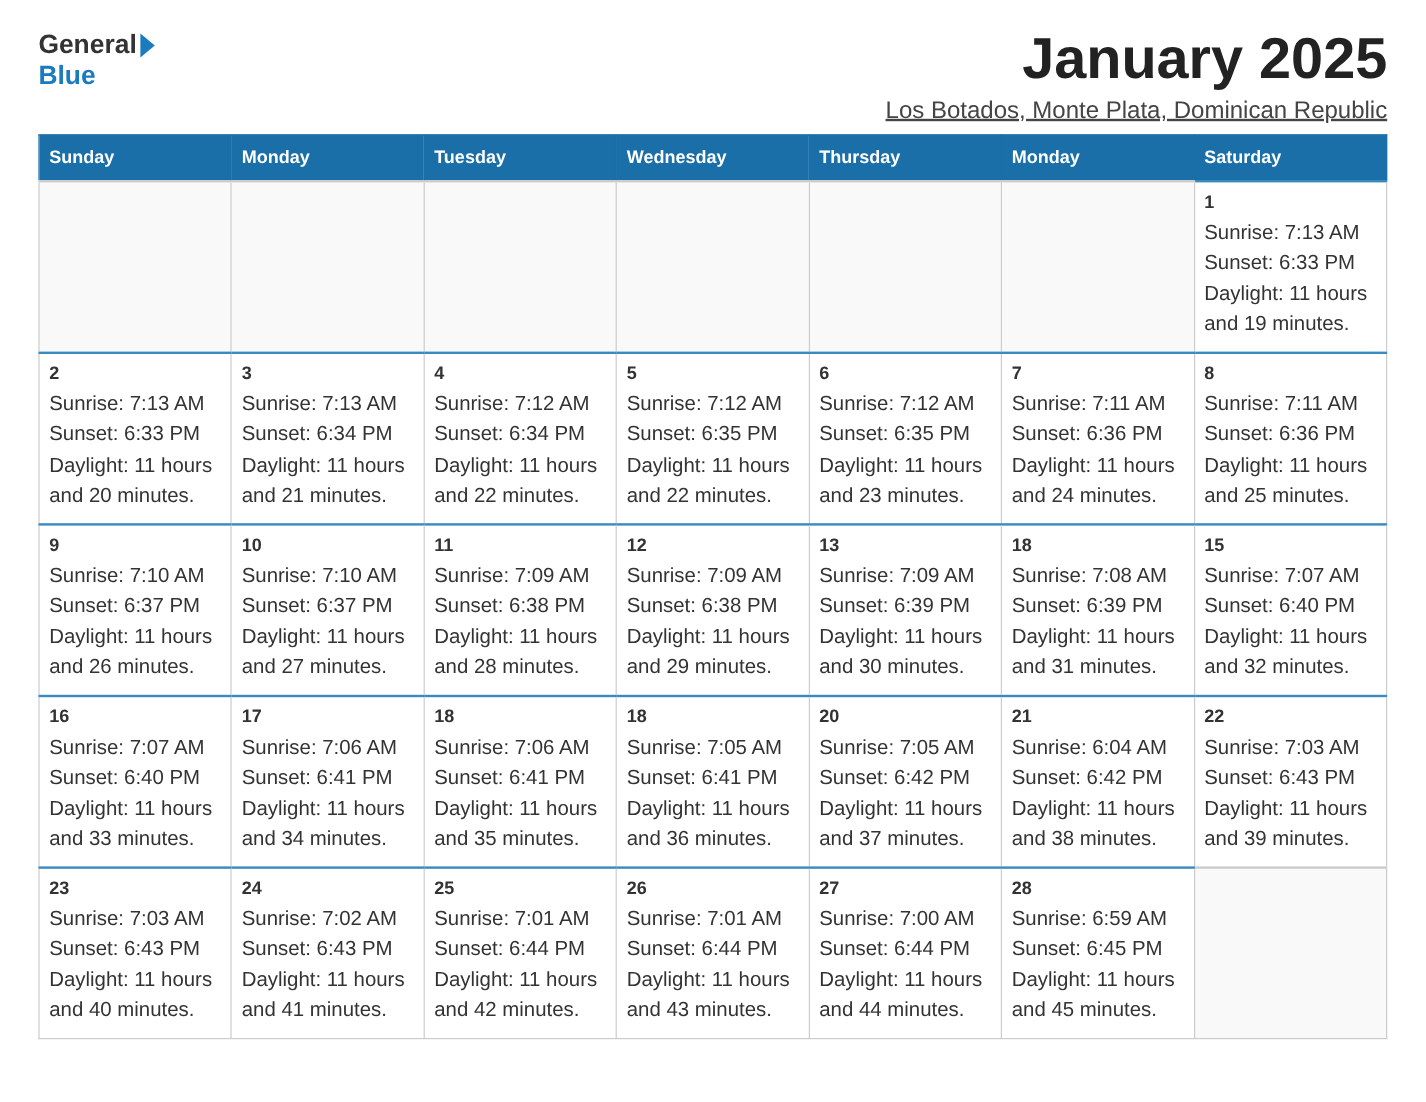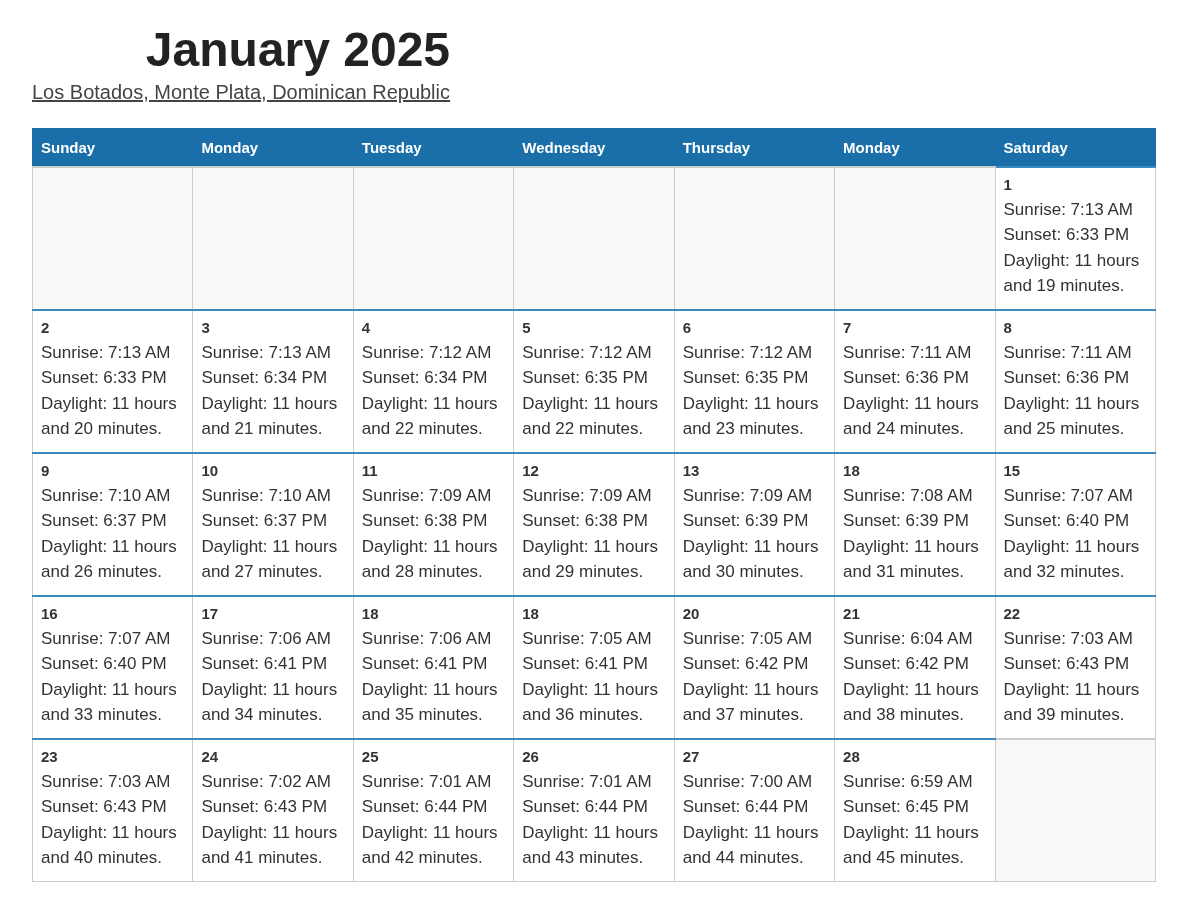--- a/index.html
+++ b/index.html
@@ -46,21 +46,21 @@
     }
     .calendar-subtitle {
       font-size: 20px;
       color: #444;
       margin-top: 4px;
       text-decoration: underline;
     }
     .calendar {
       width: 100%;
       border-collapse: collapse;
-      margin-top: 24px;
+      margin-top: 8px;
     }
     .calendar thead th {
       background-color: #1a6fa8;
       color: #fff;
       font-size: 15px;
       font-weight: bold;
       padding: 10px 8px;
       text-align: left;
       border: 1px solid #1a6fa8;
     }
@@ -101,20 +101,29 @@
     .logo-line2 {
       display: flex;
       align-items: center;
       margin-left: 0;
     }
   </style>
 </head>
 <body>
 
 <div class="header">
+  <div class="logo-wrapper">
+    <div class="logo-line1">
+      <span class="logo-text-general">General</span>
+      <div class="logo-arrow"></div>
+    </div>
+    <div class="logo-line2">
+      <span class="logo-text-blue">Blue</span>
+    </div>
+  </div>
   <div class="title-section">
     <div class="calendar-title">January 2025</div>
     <div class="calendar-subtitle">Los Botados, Monte Plata, Dominican Republic</div>
   </div>
 </div>
 
 <table class="calendar">
   <thead>
     <tr>
     <th>Sunday</th>

